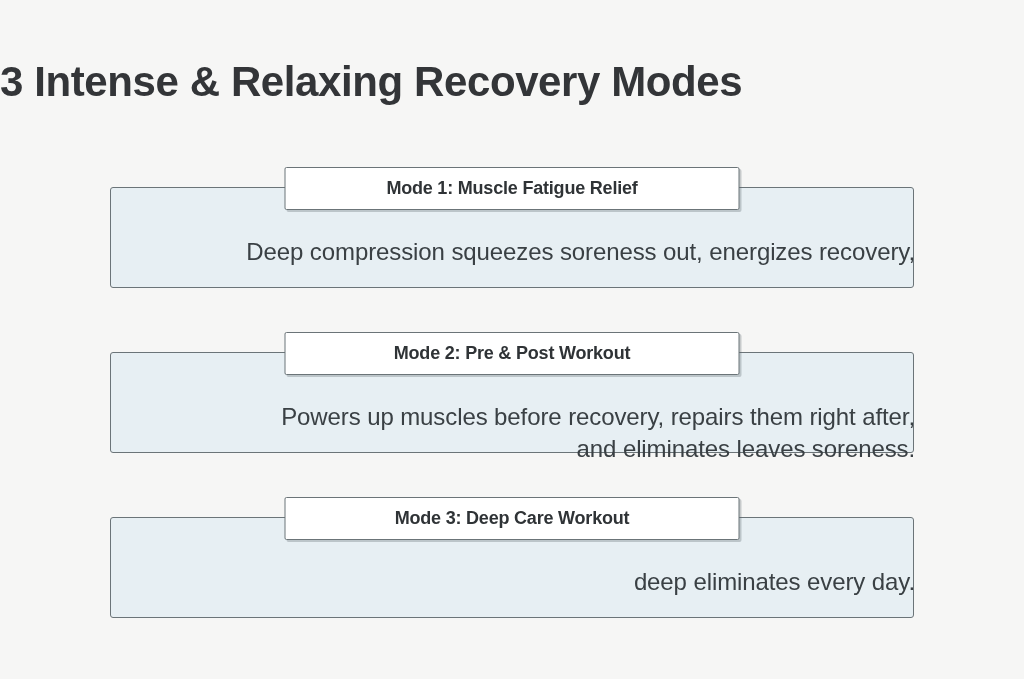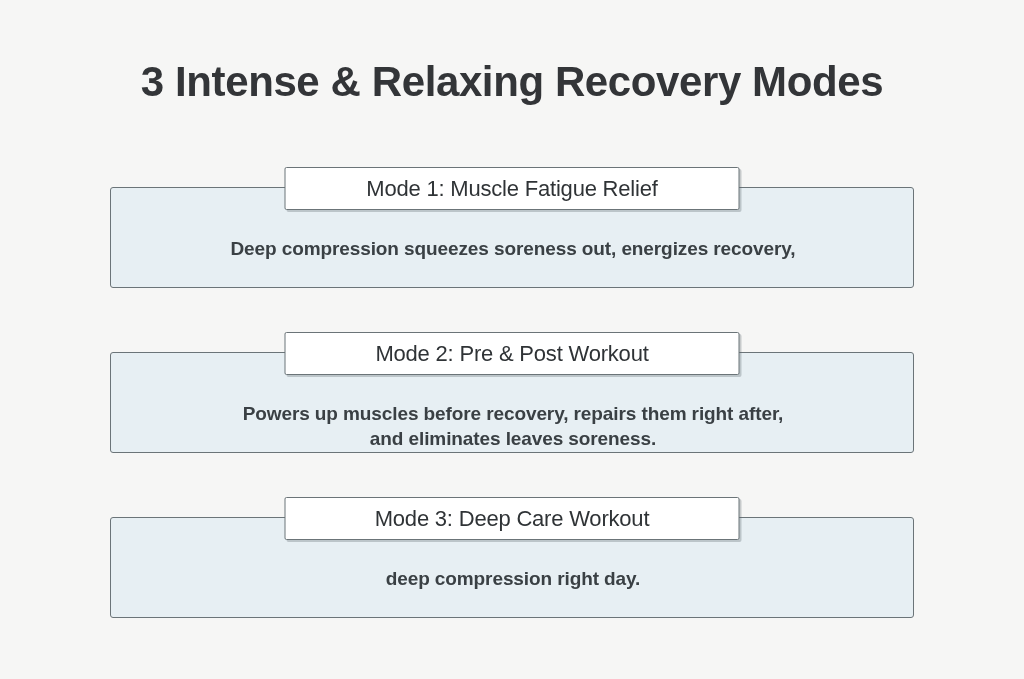--- a/index.html
+++ b/index.html
@@ -20,21 +20,21 @@
     width: 1024px;
     height: 679px;
     box-sizing: border-box;
   }
 
   .page-title {
     position: absolute;
     left: 0;
     top: 58px;
     width: 1024px;
-    text-align: center;
+    text-align: left;
     font-size: 42px;
     font-weight: bold;
     letter-spacing: -0.4px;
     color: #333538;
     line-height: 1.12;
     white-space: nowrap;
   }
 
   .card {
     position: absolute;
@@ -57,23 +57,23 @@
     background: #e7eff3;
     border: 1px solid #6b7478;
     border-radius: 3px;
   }
 
   .card-body {
     position: absolute;
     left: 0;
     top: 48px;
     width: 804px;
-    text-align: center;
-    font-size: 19px;
-    font-weight: bold;
+    text-align: right;
+    font-size: 24px;
+    font-weight: normal;
     color: #3a4044;
     line-height: 1.32;
     letter-spacing: -0.1px;
   }
   .card-body .line { display: block; white-space: nowrap; }
 
   
   .card-badge {
     position: absolute;
     left: 50%;
@@ -86,22 +86,22 @@
     border: 1px solid #6b7478;
     border-radius: 2px;
     box-shadow: 2px 2px 0 rgba(90, 100, 106, 0.30);
     display: flex;
     align-items: center;
     justify-content: center;
     z-index: 2;
   }
 
   .card-badge-label {
-    font-size: 22px;
-    font-weight: normal;
+    font-size: 18px;
+    font-weight: bold;
     color: #2f3336;
     letter-spacing: -0.2px;
     white-space: nowrap;
   }
 </style>
 </head>
 <body>
 
 <div class="page">
 
@@ -126,21 +126,21 @@
       </div>
     </div>
     <div class="card-badge">
       <span class="card-badge-label">Mode 2: Pre &amp; Post Workout</span>
     </div>
   </div>
 
   <div class="card card-3">
     <div class="card-panel">
       <div class="card-body">
-        <span class="line">deep compression right day.</span>
+        <span class="line">deep eliminates every day.</span>
       </div>
     </div>
     <div class="card-badge">
       <span class="card-badge-label">Mode 3: Deep Care Workout</span>
     </div>
   </div>
 
 </div>
 
 </body></html>

